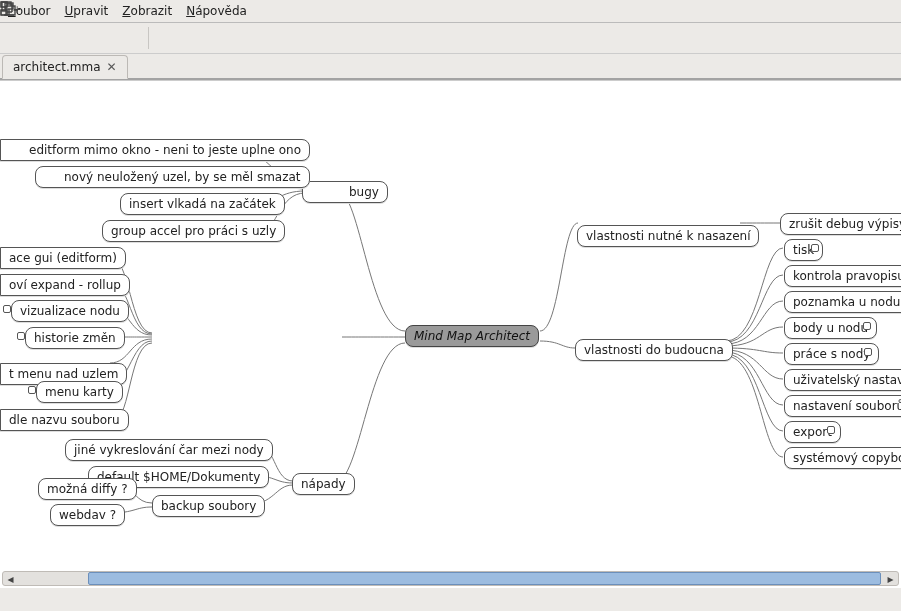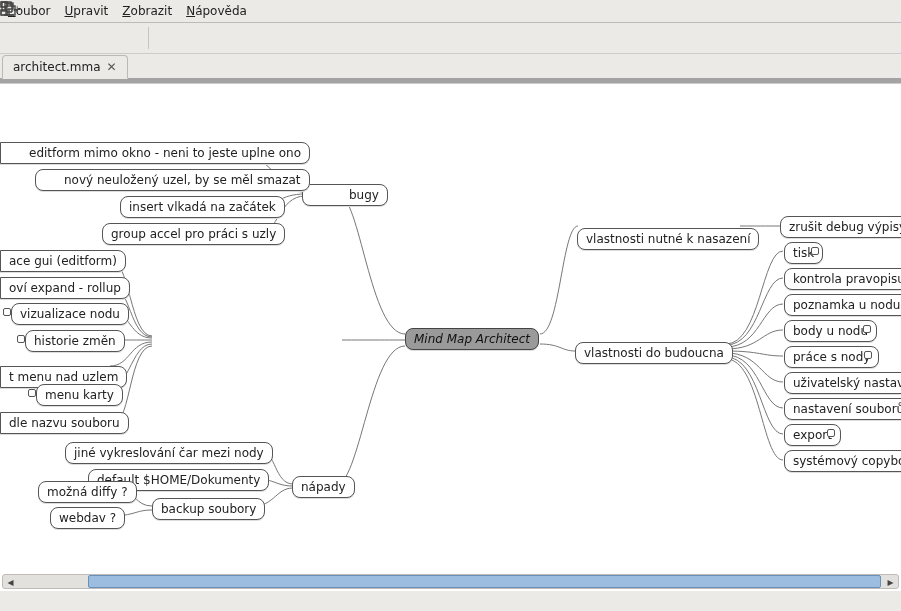--- a/index.html
+++ b/index.html
@@ -3,21 +3,21 @@
 <meta charset="utf-8">
 <style>
   * { box-sizing: border-box; }
   html, body { margin:0; padding:0; width:901px; height:611px; font-family: "DejaVu Sans", Arial, sans-serif; font-size:12px; color:#222; background:#eceae7; }
   .menubar { background:#eceae7; border-bottom:1px solid #bbb; padding:4px 8px; display:flex; gap:14px; }
   .menubar span { cursor:default; }
   .menubar span u { text-decoration:underline; }
   .toolbar { background:#eceae7; border-bottom:1px solid #ccc; padding:4px 8px; display:flex; gap:12px; align-items:center; }
   .toolbar .tb { width:22px; height:22px; display:flex; align-items:center; justify-content:center; color:#444; }
   .toolbar .sep { width:1px; height:22px; background:#c8c6c3; margin-left:4px; }
-  .tabstrip { background:#eceae7; padding:0 2px; display:flex; border-bottom:5px solid #a3a3a3; }
+  .tabstrip { background:#eceae7; padding:0 2px; display:flex; border-bottom:2px solid #a3a3a3; }
   .tab { background:#eceae7; border:1px solid #bcb9b5; border-bottom-color:#eceae7; border-radius:4px 4px 0 0; padding:4px 10px 4px 10px; display:flex; align-items:center; gap:6px; position:relative; top:1px; }
   .tab .close { font-size:12px; color:#555; }
   .work { position:relative; background:#fff; border-top:1px solid #ccc; width:100%; height:508px; overflow:hidden; }
   svg { position:absolute; left:0; top:0; }
   .node { position:absolute; background:#fff; border:1px solid #555; border-radius:8px; padding:3px 8px; white-space:nowrap; font-size:12px; box-shadow:0 1px 0 #ddd; }
   .node.highlight { background:#9a9a9a; color:#111; border-color:#444; }
   .mini { position:absolute; width:8px; height:8px; background:#fff; border:1px solid #555; border-radius:2px; }
   .hscroll { position:absolute; left:2px; right:2px; bottom:2px; height:15px; background:#e3e1de; border:1px solid #bfbbb6; border-radius:3px; display:flex; align-items:center; }
   .hscroll .arrow { width:15px; height:13px; display:flex; align-items:center; justify-content:center; color:#444; }
   .hscroll .track { flex:1; height:13px; position:relative; }

